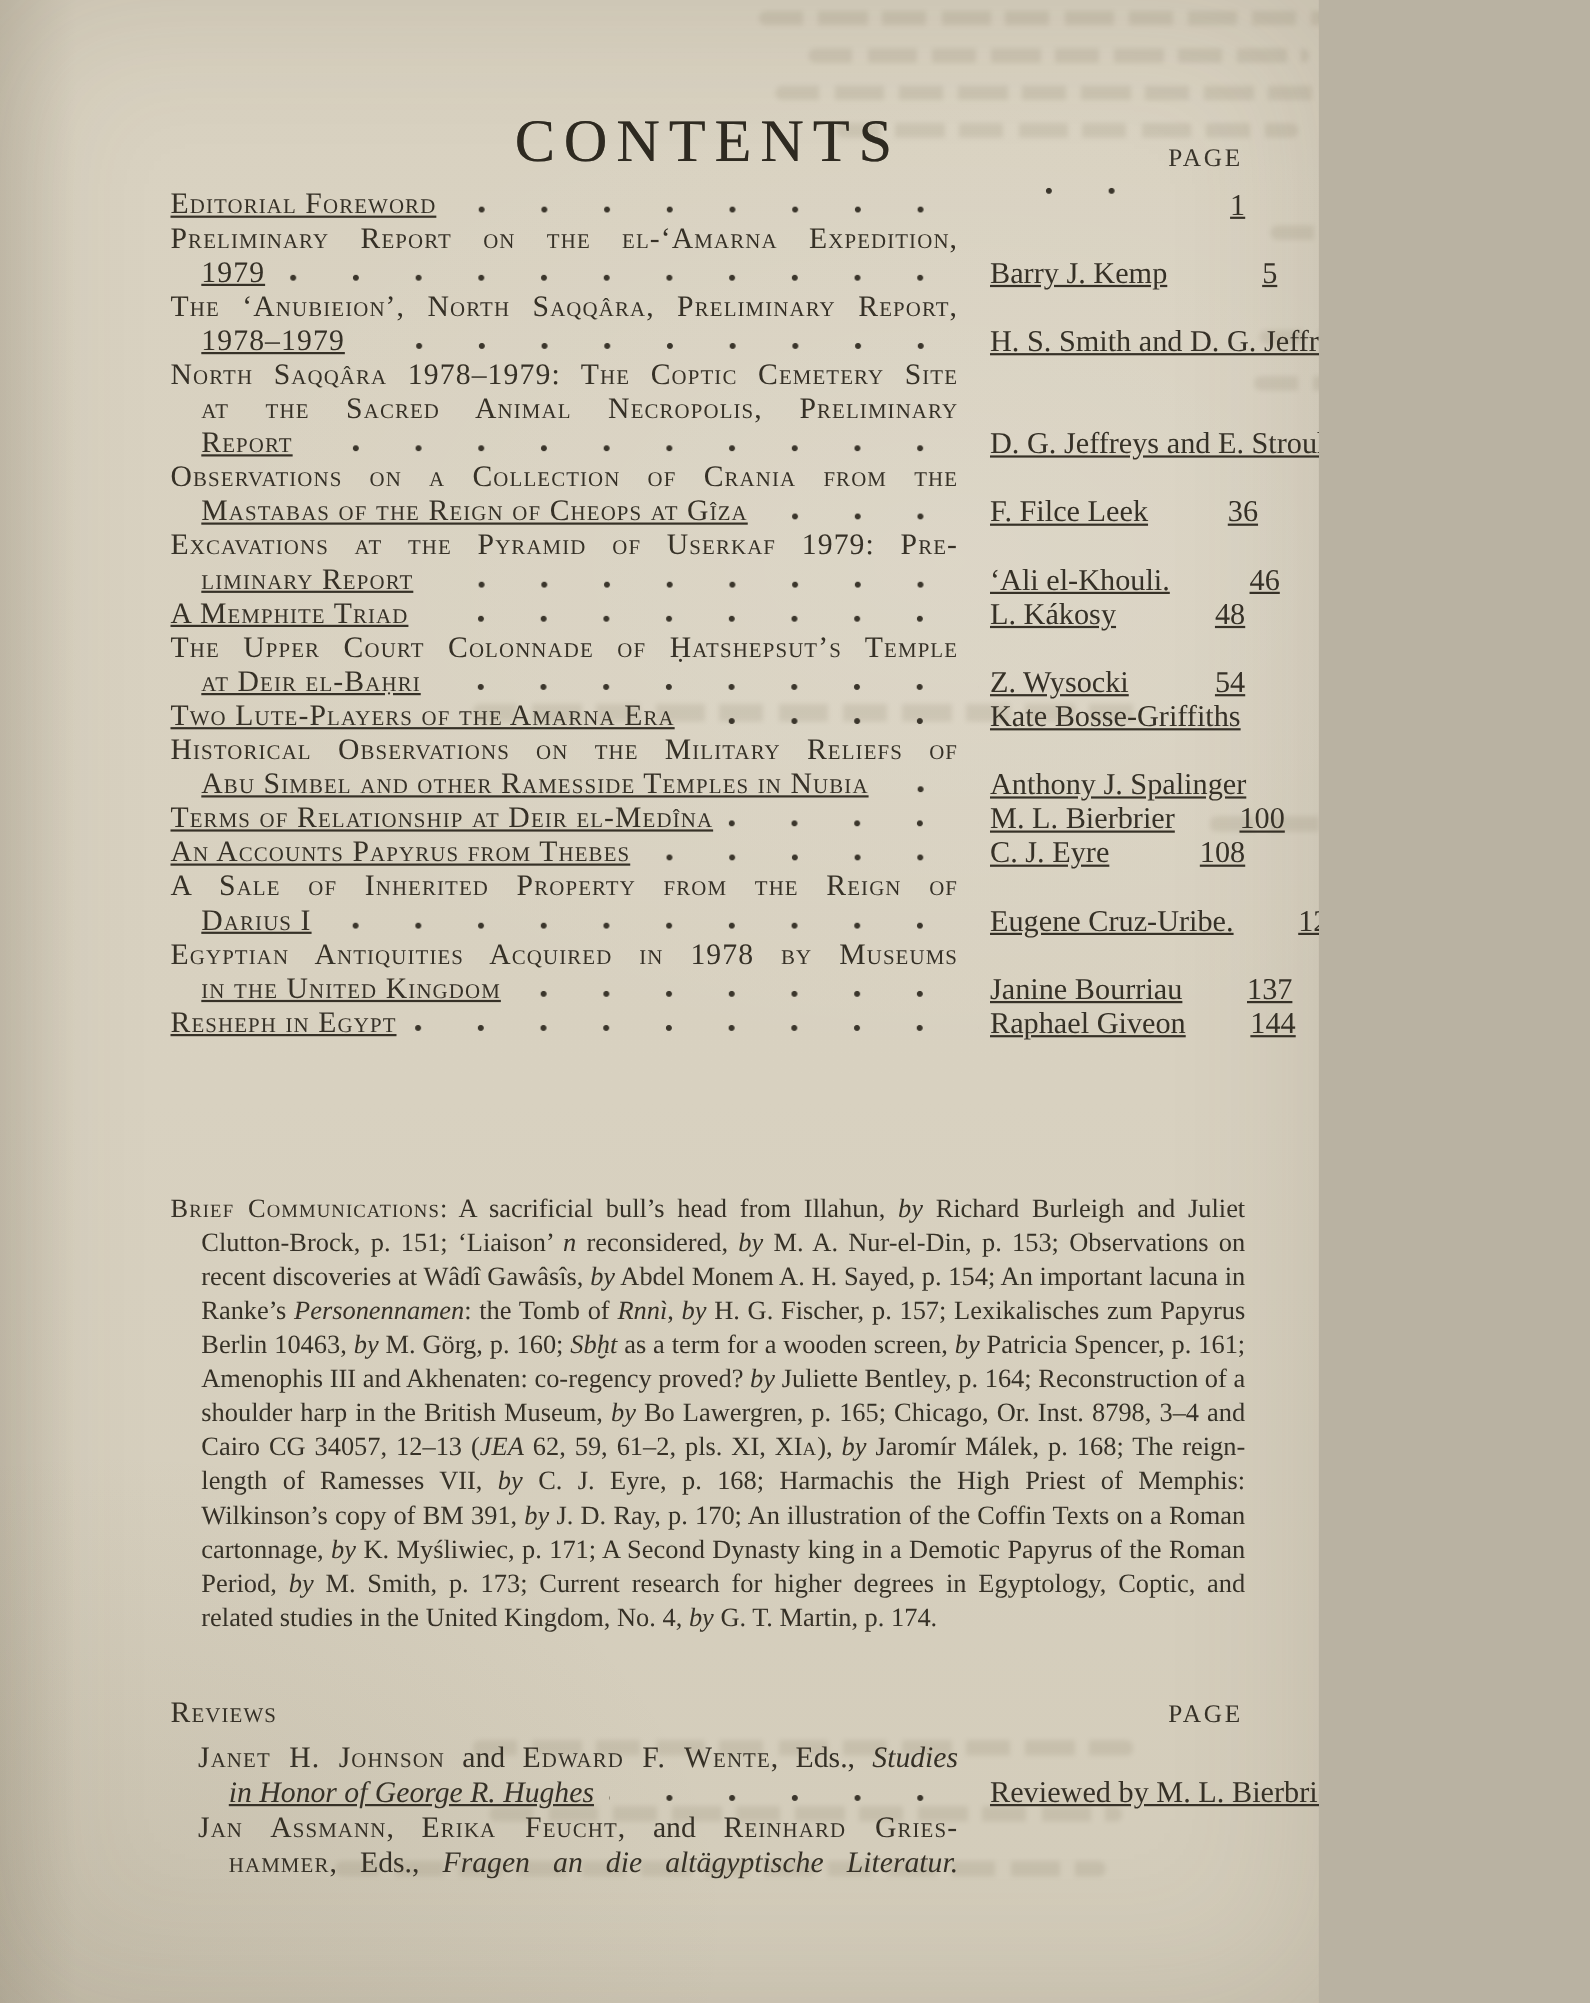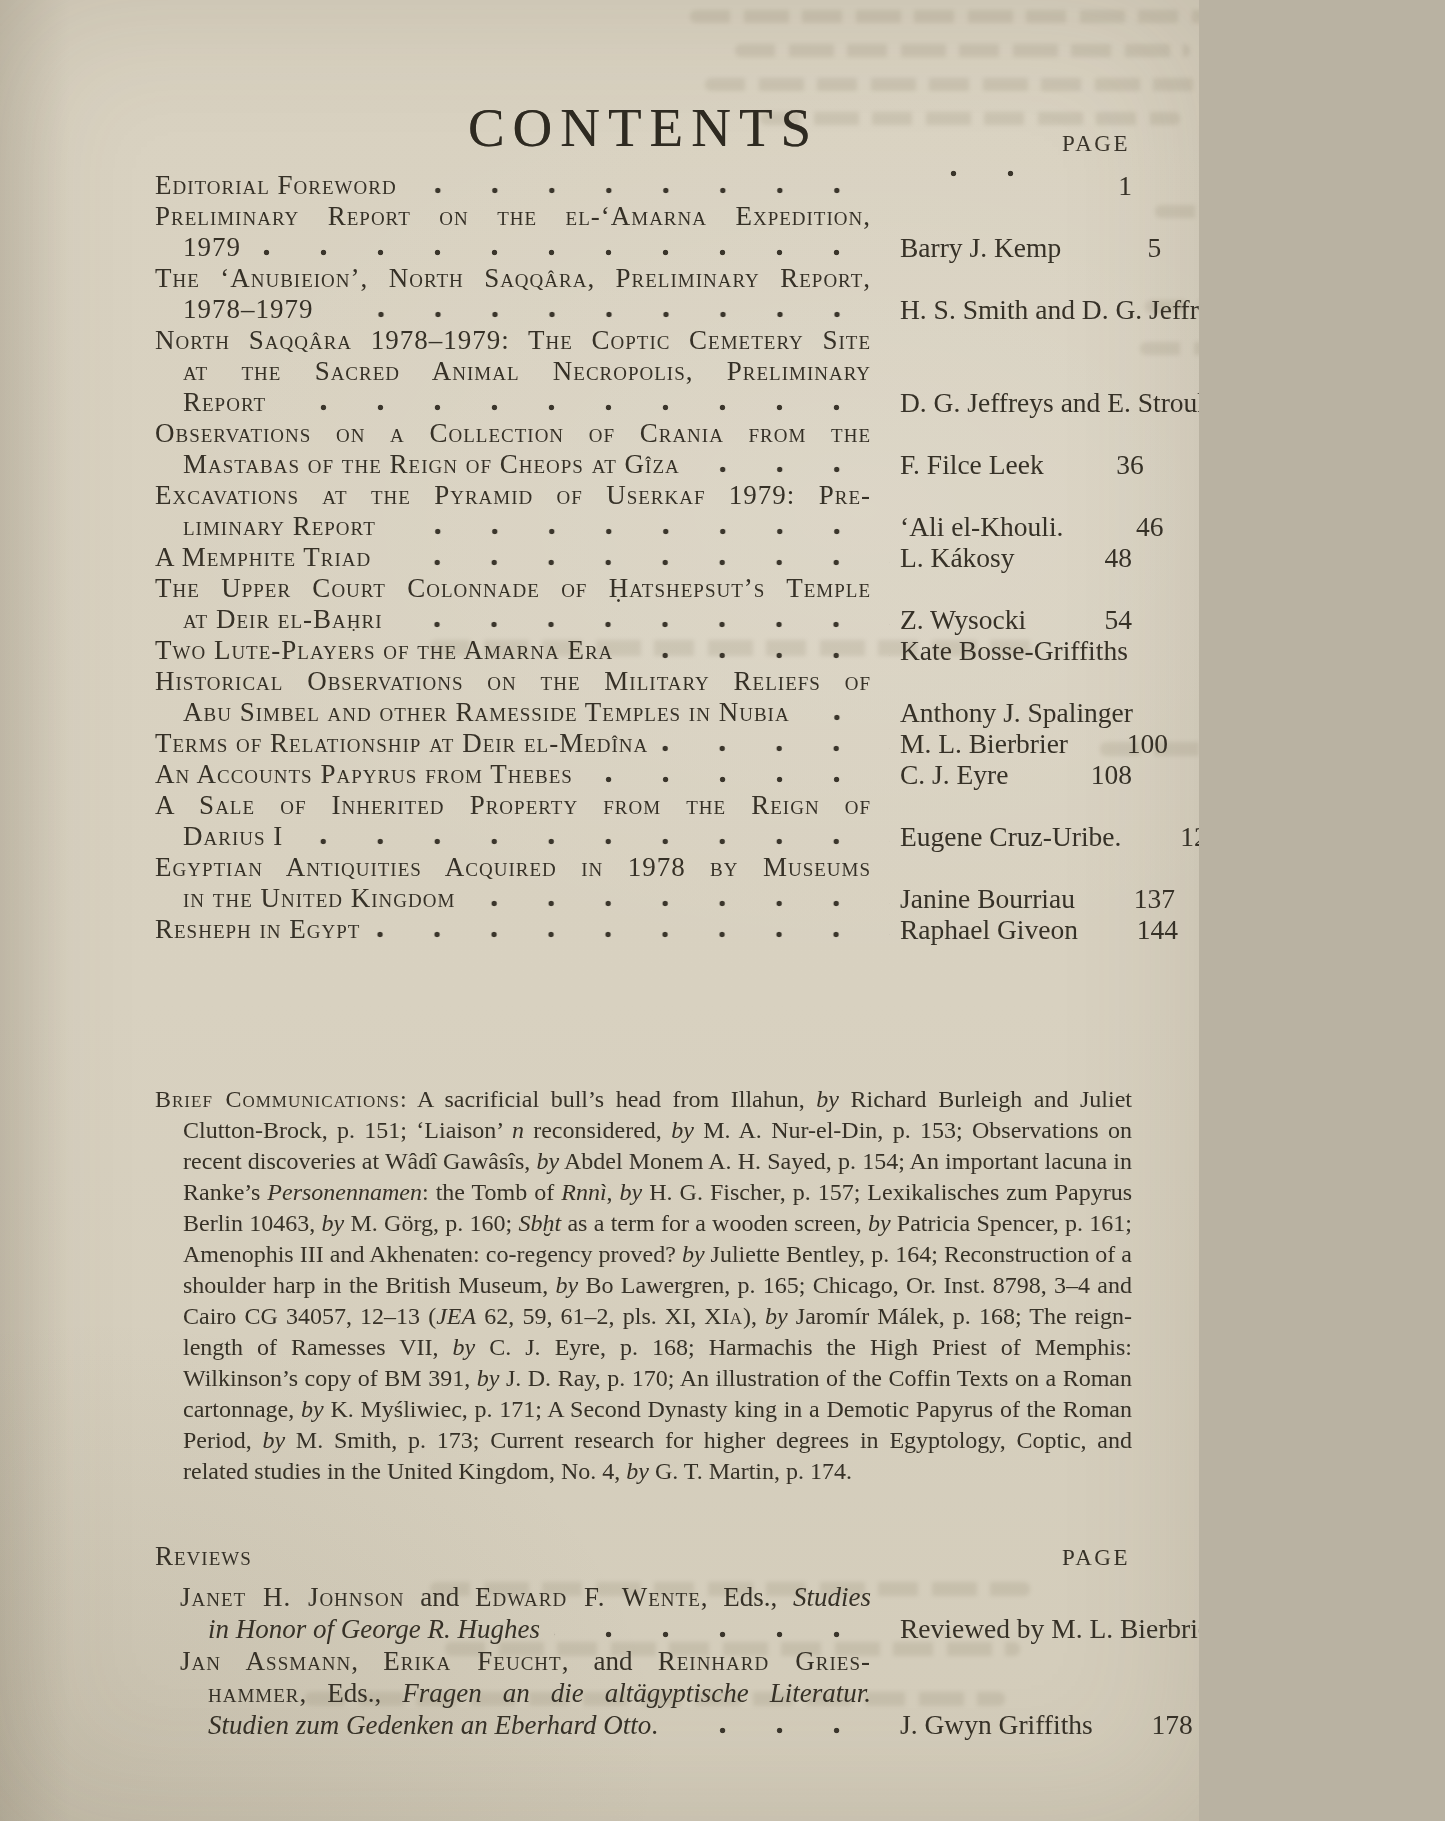--- a/index.html
+++ b/index.html
@@ -20,21 +20,21 @@
     letter-spacing:8px;color:#2e2a21;text-shadow:0 0 .5px rgba(40,35,25,.55);
   }
   .col-page-label{
     position:absolute;top:131px;right:2px;font-size:23px;letter-spacing:2.5px;color:#39342a;
   }
   .toc{position:absolute;top:170px;left:0;right:0;font-size:27px;line-height:31px;}
   .sc{font-variant:small-caps;letter-spacing:1px;}
   .it{font-style:italic;}
   .tline{width:716px;text-align:justify;text-align-last:justify;box-sizing:border-box;}
   .cont{padding-left:28px;}
-  .lastrow{display:flex;align-items:center;}
+  .lastrow{display:flex;align-items:center;text-decoration:underline;}
   .tgroup{display:flex;align-items:baseline;flex:0 0 745px;min-width:0;}
   .tlast{white-space:nowrap;}
   .lead{
     flex:1 1 30px;min-width:18px;height:7px;align-self:baseline;margin:0 10px 0 14px;
     background-image:radial-gradient(circle at 3.5px 3.5px, #3b362c 2.3px, rgba(59,54,44,0) 3.1px);
     background-size:57px 7px;background-repeat:repeat-x;background-position:100% 100%;
   }
   .author{white-space:nowrap;font-size:27.5px;}
   .pageno{flex:0 0 58px;text-align:right;font-size:27.5px;}
   .brief{
@@ -269,25 +269,16 @@
               <span class="lead"></span>
             </div>
             <span class="author">Reviewed by M. L. Bierbrier</span>
             <span class="lead"></span>
             <span class="pageno">176</span>
           </div>
         </div>
         <div class="entry">
           <div class="rline"><span class="sc ">Jan Assmann</span><span>, </span><span class="sc ">Erika Feucht</span><span>, and </span><span class="sc ">Reinhard Gries-</span></div>
           <div class="rline cont"><span class="sc ">hammer</span><span>, Eds., </span><span class="it">Fragen an die altägyptische Literatur.</span></div>
-          <div class="lastrow">
-            <div class="tgroup">
-              <span class="rlast"><span class="it">Studien zum Gedenken an Eberhard Otto</span><span>.</span></span>
-              <span class="lead"></span>
-            </div>
-            <span class="author">J. Gwyn Griffiths</span>
-            <span class="lead"></span>
-            <span class="pageno">178</span>
-          </div>
         </div>
       </div>
   </div>
 </div>
 
 </body></html>

